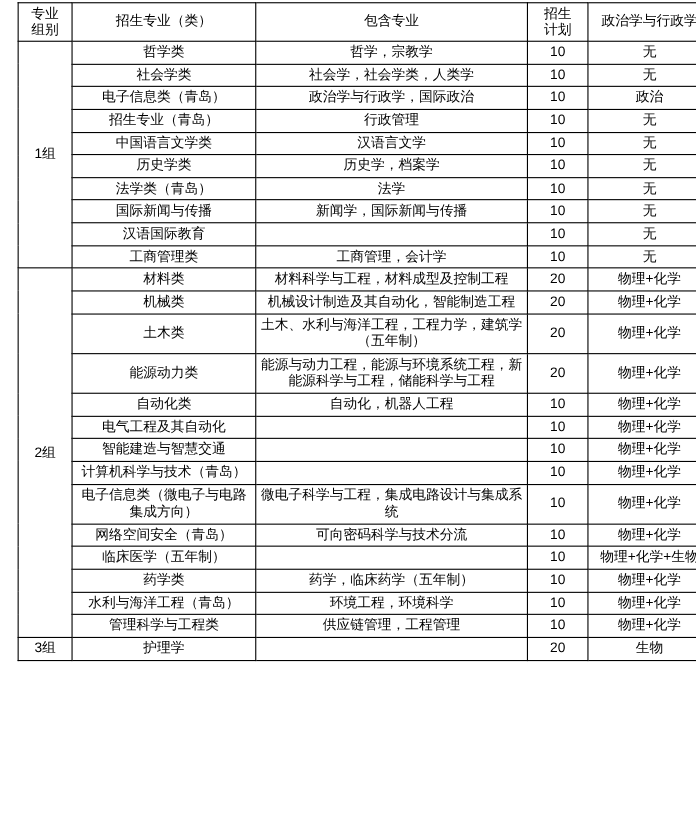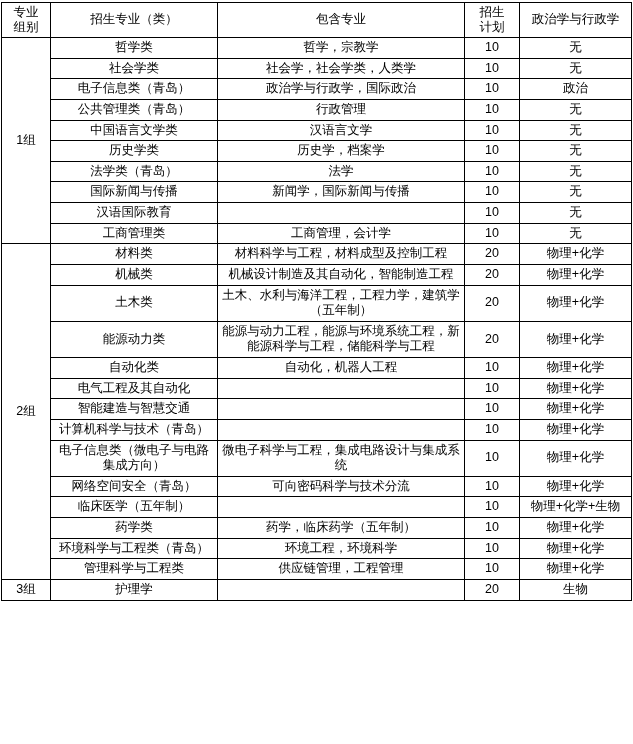--- a/index.html
+++ b/index.html
@@ -11,21 +11,21 @@
     width: 633px;
     height: 744px;
     font-family: "Liberation Sans", "DejaVu Sans", sans-serif;
     color: #000000;
     overflow: hidden;
   }
   #sheet {
     width: 633px;
     height: 744px;
     box-sizing: border-box;
-    padding: 2px 3px 2px 1px;
+    padding: 2px 3px 2px 16px;
   }
   table.major-table {
     border-collapse: collapse;
     table-layout: fixed;
     width: 627px;
     font-size: 12.5px;
   }
   table.major-table td, table.major-table th {
     border: 1px solid #000000;
     text-align: center;
@@ -97,21 +97,21 @@
           <td class="plan-cell">10</td>
           <td class="subject-cell">无</td>
         </tr>
         <tr>
           <td class="major-cell">电子信息类（青岛）</td>
           <td class="contains-cell">政治学与行政学，国际政治</td>
           <td class="plan-cell">10</td>
           <td class="subject-cell">政治</td>
         </tr>
         <tr>
-          <td class="major-cell">公共管理类（青岛）</td>
+          <td class="major-cell">招生专业（青岛）</td>
           <td class="contains-cell">行政管理</td>
           <td class="plan-cell">10</td>
           <td class="subject-cell">无</td>
         </tr>
         <tr>
           <td class="major-cell">中国语言文学类</td>
           <td class="contains-cell">汉语言文学</td>
           <td class="plan-cell">10</td>
           <td class="subject-cell">无</td>
         </tr>
@@ -212,21 +212,21 @@
           <td class="plan-cell">10</td>
           <td class="subject-cell">物理+化学+生物</td>
         </tr>
         <tr>
           <td class="major-cell">药学类</td>
           <td class="contains-cell">药学，临床药学（五年制）</td>
           <td class="plan-cell">10</td>
           <td class="subject-cell">物理+化学</td>
         </tr>
         <tr>
-          <td class="major-cell">环境科学与工程类（青岛）</td>
+          <td class="major-cell">水利与海洋工程（青岛）</td>
           <td class="contains-cell">环境工程，环境科学</td>
           <td class="plan-cell">10</td>
           <td class="subject-cell">物理+化学</td>
         </tr>
         <tr>
           <td class="major-cell">管理科学与工程类</td>
           <td class="contains-cell">供应链管理，工程管理</td>
           <td class="plan-cell">10</td>
           <td class="subject-cell">物理+化学</td>
         </tr>

